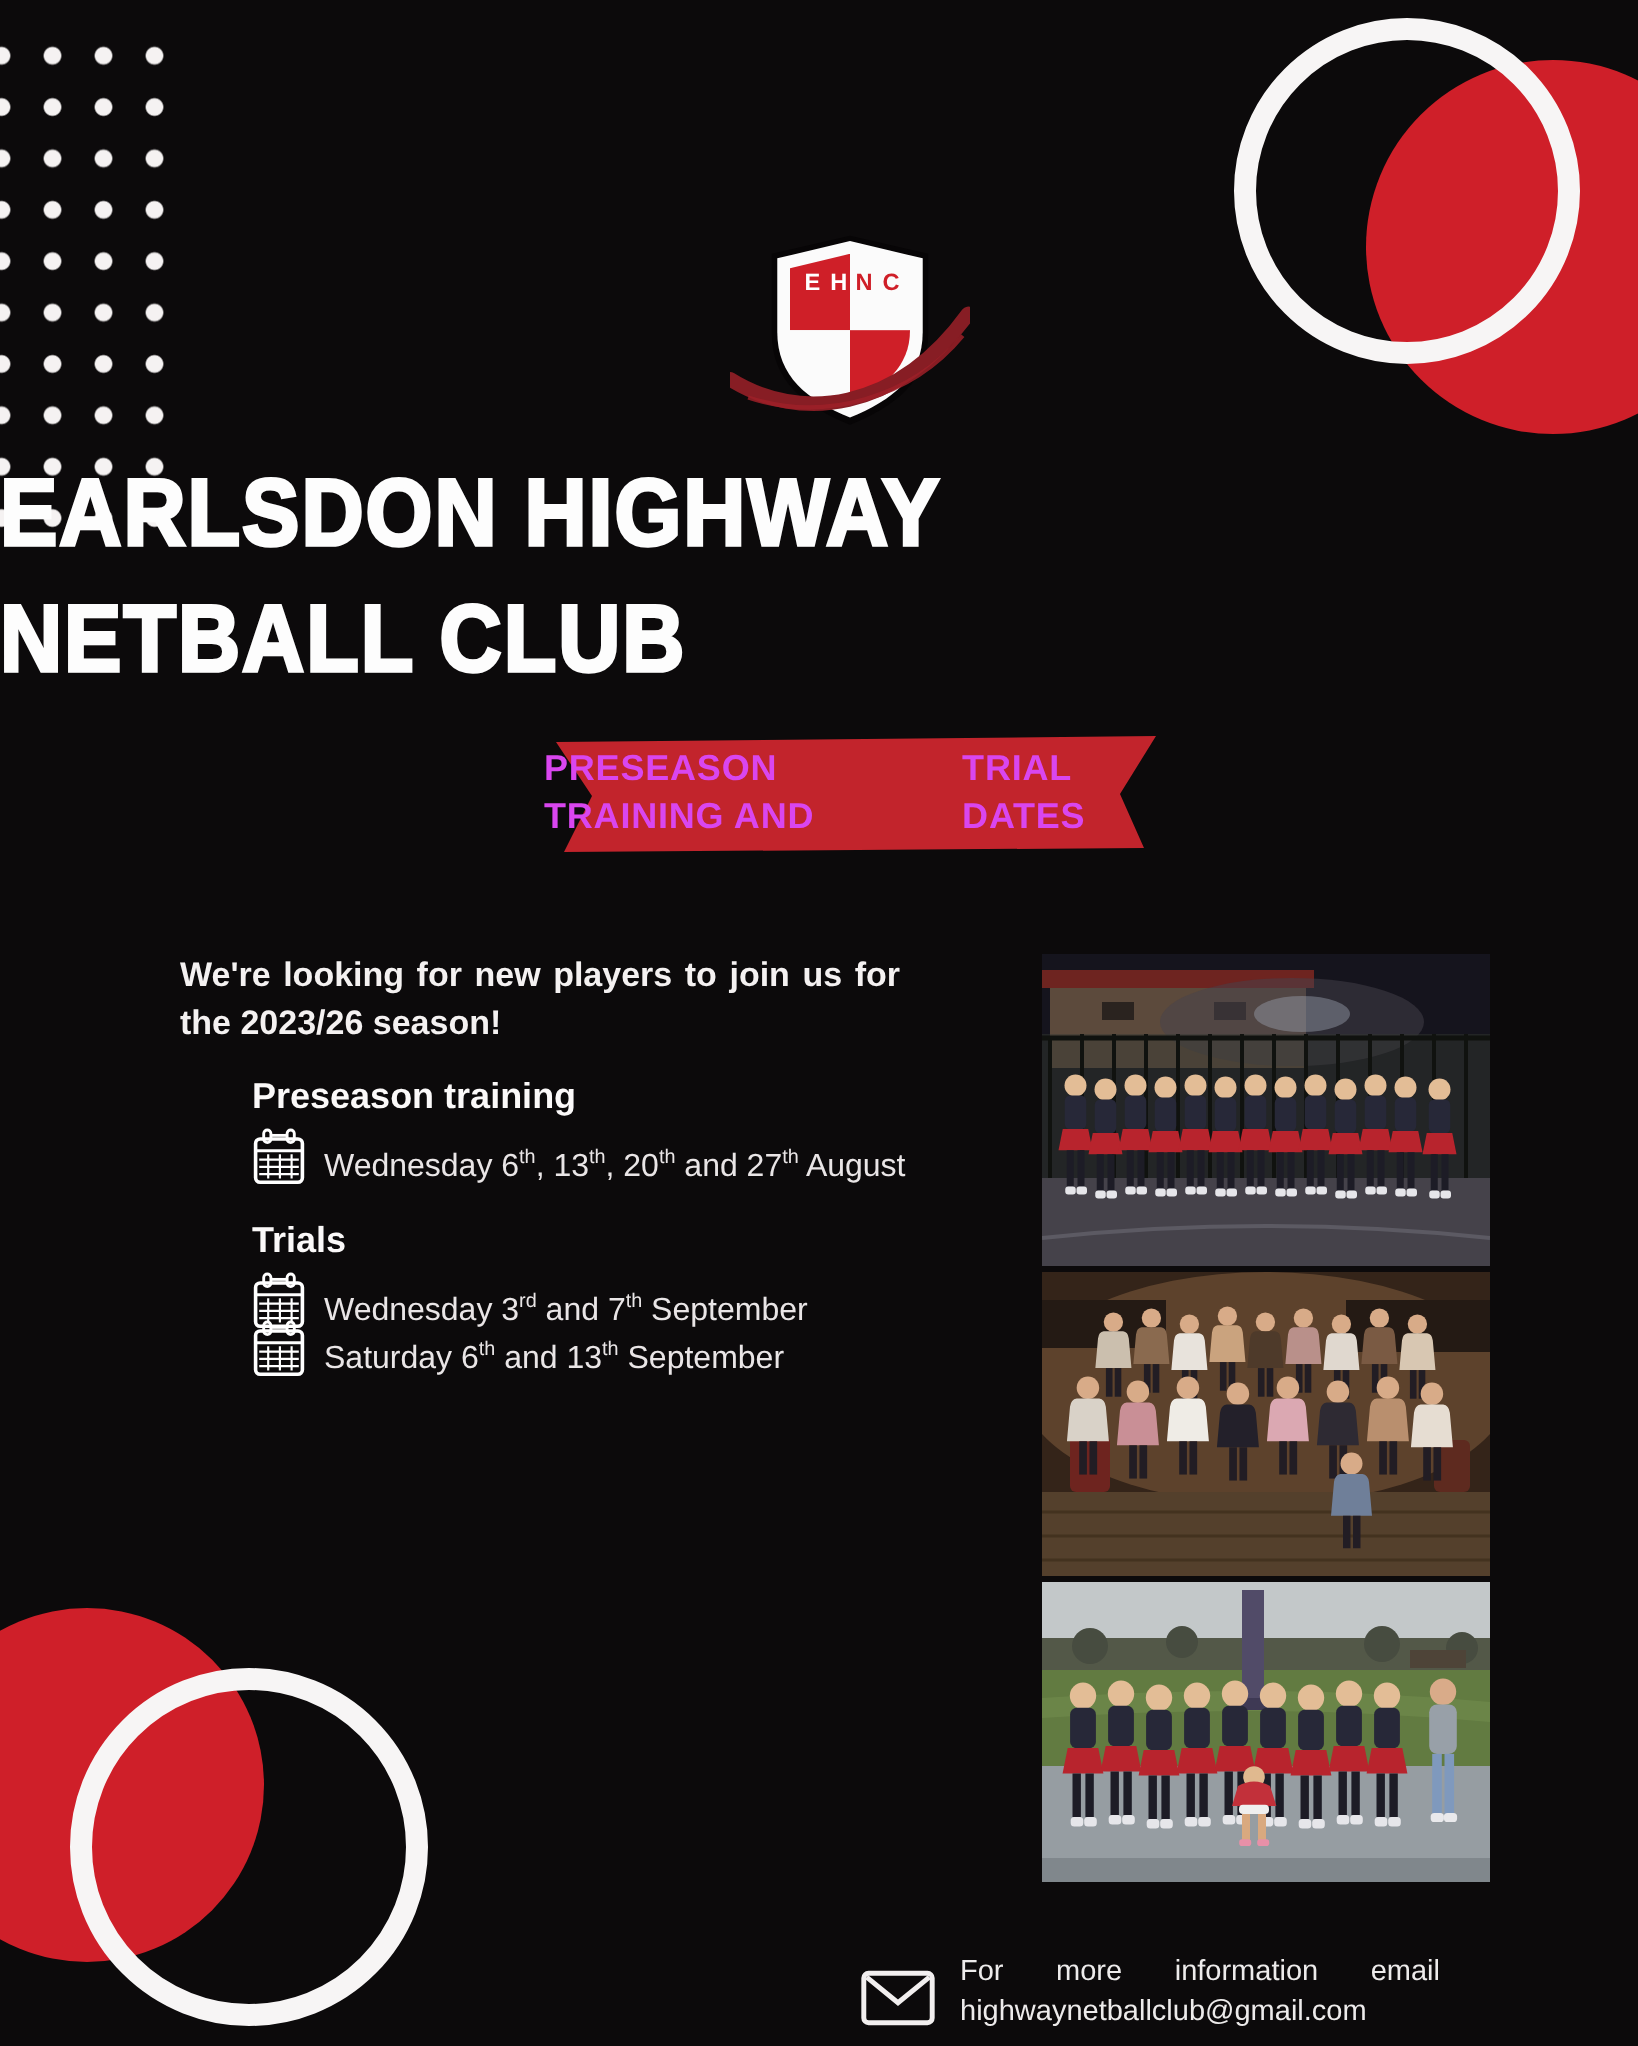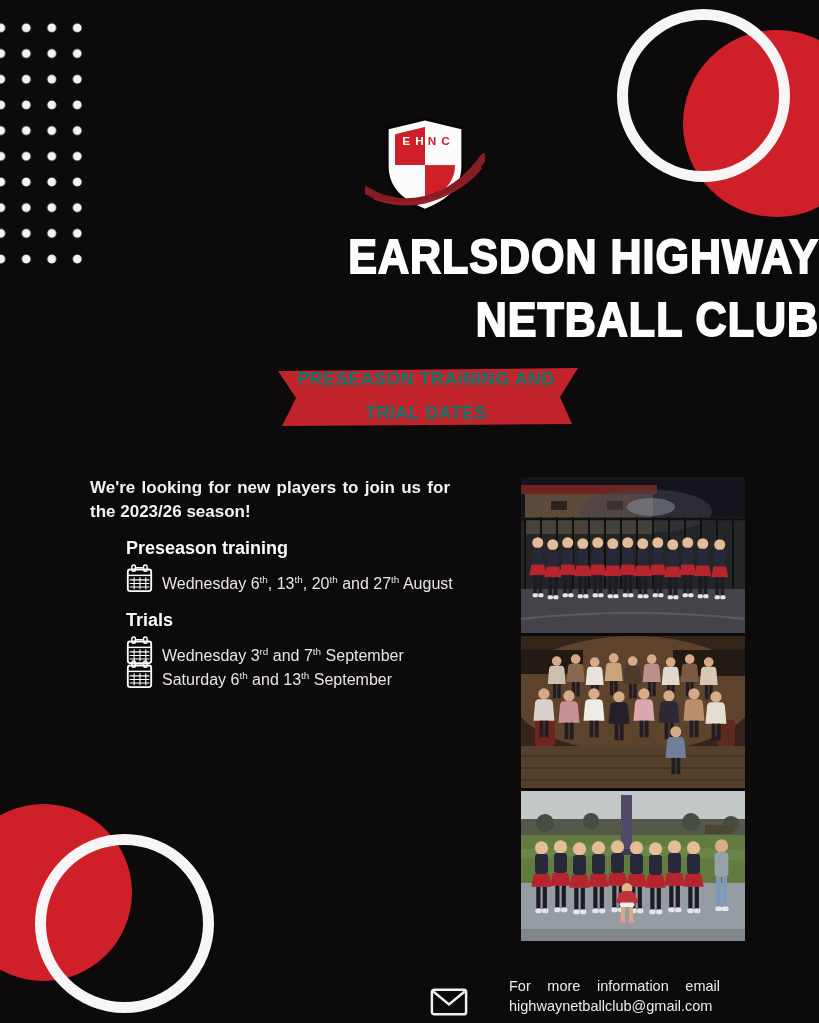--- a/index.html
+++ b/index.html
@@ -18,29 +18,29 @@
   
   .circle{position:absolute;border-radius:50%;}
   .tr-red{left:683px;top:30px;width:187px;height:187px;background:var(--accent_red,#cf1f29);z-index:2;}
   .tr-ring{left:617px;top:9px;width:173px;height:173px;border:11px solid #f7f5f5;z-index:3;}
   .bl-red{left:-45px;top:804px;width:177px;height:177px;background:var(--accent_red,#cf1f29);z-index:2;}
   .bl-ring{left:35px;top:834px;width:179px;height:179px;border:11px solid #f7f5f5;z-index:3;}
   
   .logo{position:absolute;left:365px;top:114px;width:120px;height:104px;z-index:4;}
   .logo svg{width:100%;height:100%;display:block;}
   
-  .title{position:absolute;left:0;top:226px;width:819px;margin:0;text-align:right;z-index:4;font-weight:700;padding-left:36px;}
+  .title{position:absolute;left:0;top:226px;width:819px;margin:0;text-align:left;z-index:4;font-weight:700;}
   .title-line{display:block;font-size:43px;line-height:63px;letter-spacing:1px;
     color:#fdfdfd;-webkit-text-stroke:1.7px #fdfdfd;transform:scaleY(1.1);}
   
   .banner{position:absolute;left:272px;top:368px;width:308px;height:58px;z-index:4;}
   .banner-bg{position:absolute;inset:0;background:var(--banner_red,#c2242c);
     clip-path:polygon(6px 3px,306px 0px,288px 29px,300px 56px,10px 58px,24px 30px);}
-  .banner-text{position:absolute;inset:0;display:flex;flex-direction:column;align-items:center;justify-content:space-between;
-    font-size:18px;font-weight:700;letter-spacing:.4px;line-height:1.32;color:#0f766e;}
+  .banner-text{position:absolute;inset:0;display:flex;align-items:center;justify-content:flex-start;
+    font-size:18px;font-weight:700;letter-spacing:.4px;line-height:1.32;color:#d946ef;}
   
   .content{position:absolute;left:90px;top:476px;width:360px;z-index:4;}
   .intro{margin:0 0 14px 0;font-size:17px;font-weight:700;line-height:1.43;color:#f4f1f1;text-align:justify;}
   .bullets{list-style:none;margin:0;padding:0;}
   .bullet-row{display:flex;align-items:flex-start;margin-bottom:17px;}
   .bullet-dot{flex:0 0 22px;width:22px;height:22px;border-radius:50%;background:var(--accent_red,#cf1f29);margin:1px 0 0 3px;}
   .bullet-text{margin:0 0 0 29px;font-size:15.5px;line-height:1.5;color:var(--text_body,#d9d5d6);text-align:justify;}
   .sched{margin-top:-2px;margin-left:36px;}
   .sched h3{margin:0 0 5px 0;font-size:18px;line-height:22px;font-weight:700;color:#fbf9f9;}
   .sched h3.trials{margin-top:16px;}
@@ -50,21 +50,21 @@
   .daterow.compact{margin-bottom:-5px;}
   sup{font-size:.62em;vertical-align:super;line-height:0;}
   
   .photos{position:absolute;left:521px;top:477px;width:224px;display:flex;flex-direction:column;gap:3px;z-index:4;}
   .photo{width:224px;overflow:hidden;background:#1a191d;}
   .photo svg{display:block;width:100%;height:100%;}
   .photo-1{height:156px;}
   .photo-2{height:152px;}
   .photo-3{height:150px;}
   
-  .contact{position:absolute;left:430px;top:976px;width:290px;display:flex;align-items:flex-end;z-index:4;gap:29px;}
+  .contact{position:absolute;left:430px;top:976px;width:290px;display:flex;align-items:center;z-index:4;}
   .contact svg{flex:0 0 38px;margin:6px 12px 0 0;}
   .contact p{margin:0;width:240px;font-size:14.5px;line-height:1.4;color:#edebeb;text-align:justify;overflow-wrap:anywhere;}
 </style>
 </head>
 <body>
 
 <div class="poster">
 
   <div class="dots"></div>
   <div class="circle tr-red"></div>

